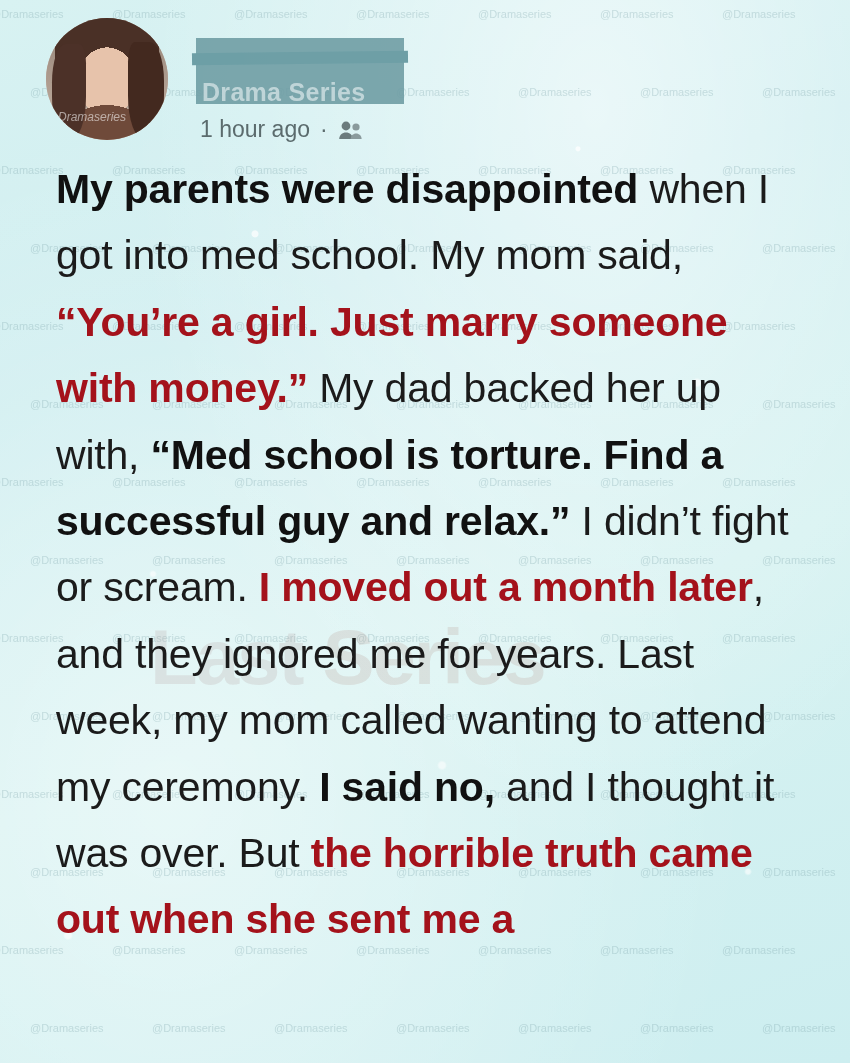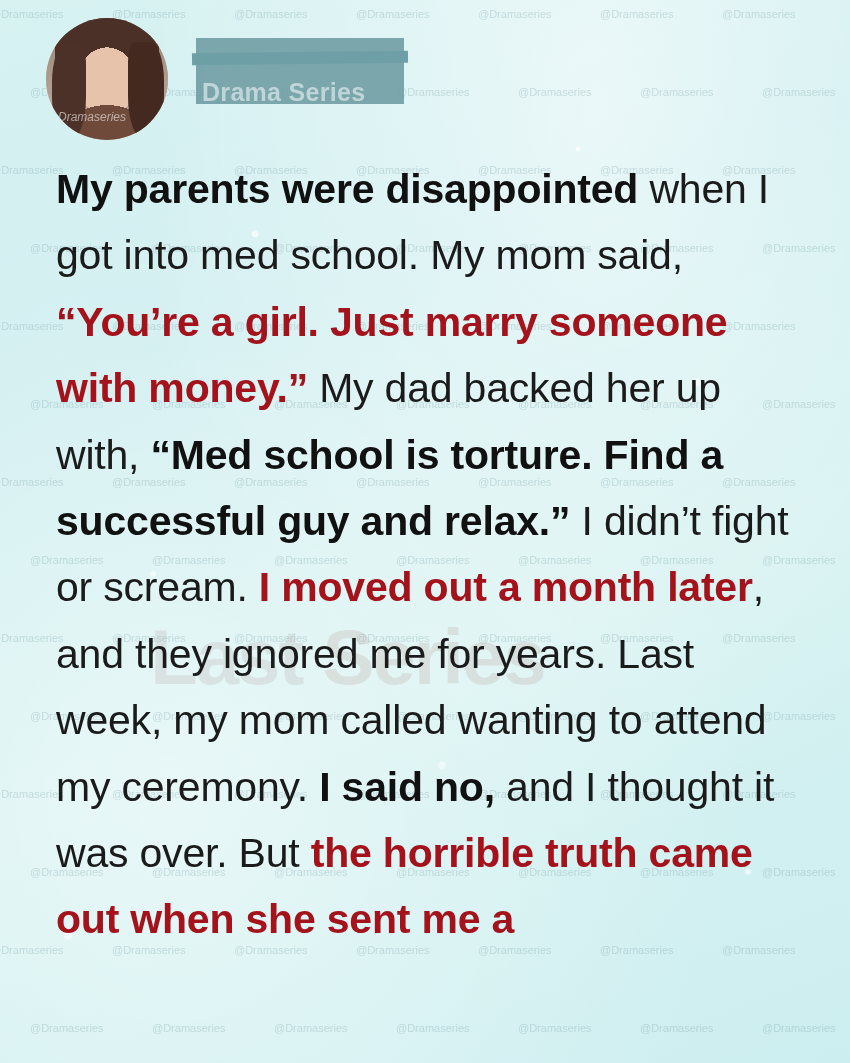--- a/index.html
+++ b/index.html
@@ -288,17 +288,29 @@
     <div class="avatar">
       <div class="avatar-art"></div>
       <div class="avatar-hair-l"></div>
       <div class="avatar-hair-r"></div>
       <div class="avatar-wm">Dramaseries</div>
     </div>
 
     <div class="name-redaction"></div>
     <div class="name-text">Drama Series</div>
 
+    <div class="meta-row">
+      <span>1 hour ago</span>
+      <span class="meta-dot">·</span>
+      <span class="audience-icon">
+        <svg width="26" height="22" viewBox="0 0 26 22" aria-hidden="true">
+          <circle cx="8" cy="7" r="4.4" fill="#6b7b7d"></circle>
+          <path d="M1.2 20c0-4 3.1-6.6 6.8-6.6S14.8 16 14.8 20z" fill="#6b7b7d"></path>
+          <circle cx="18" cy="8" r="3.6" fill="#8a9a9c"></circle>
+          <path d="M12.6 20c0-3.4 2.5-5.6 5.5-5.6S23.6 16.6 23.6 20z" fill="#8a9a9c"></path>
+        </svg>
+      </span>
+    </div>
   </div>
 
   <div class="post" id="post-text"><span class="blk-b">My parents were disappointed</span><span> when I got into med school. My mom said, </span><span class="red">“You’re a girl. Just marry someone with money.”</span><span> My dad backed her up with, </span><span class="blk-b">“Med school is torture. Find a successful guy and relax.”</span><span> I didn’t fight or scream. </span><span class="red">I moved out a month later</span><span>, and they ignored me for years. Last week, my mom called wanting to attend my ceremony. </span><span class="blk-b">I said no,</span><span> and I thought it was over. But </span><span class="red">the horrible truth came out when she sent me a</span></div>
 
 </div>
 
 </body></html>

